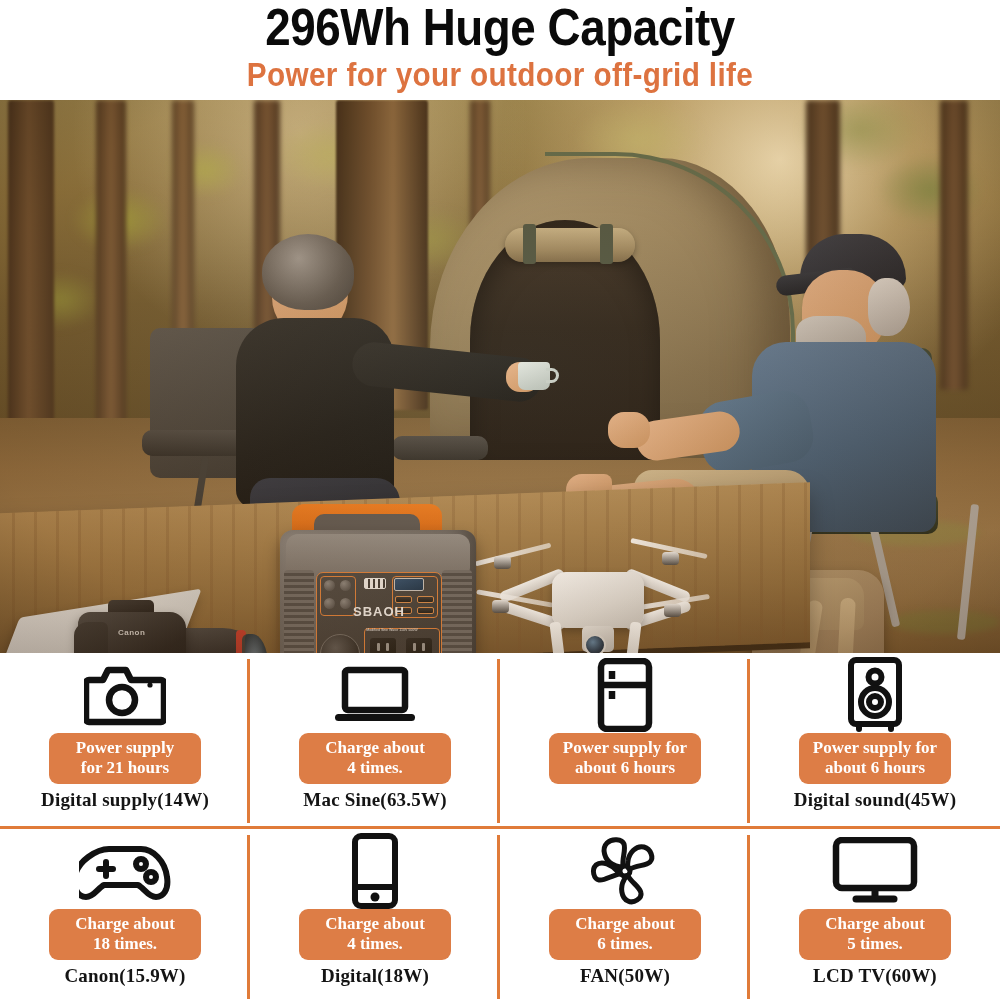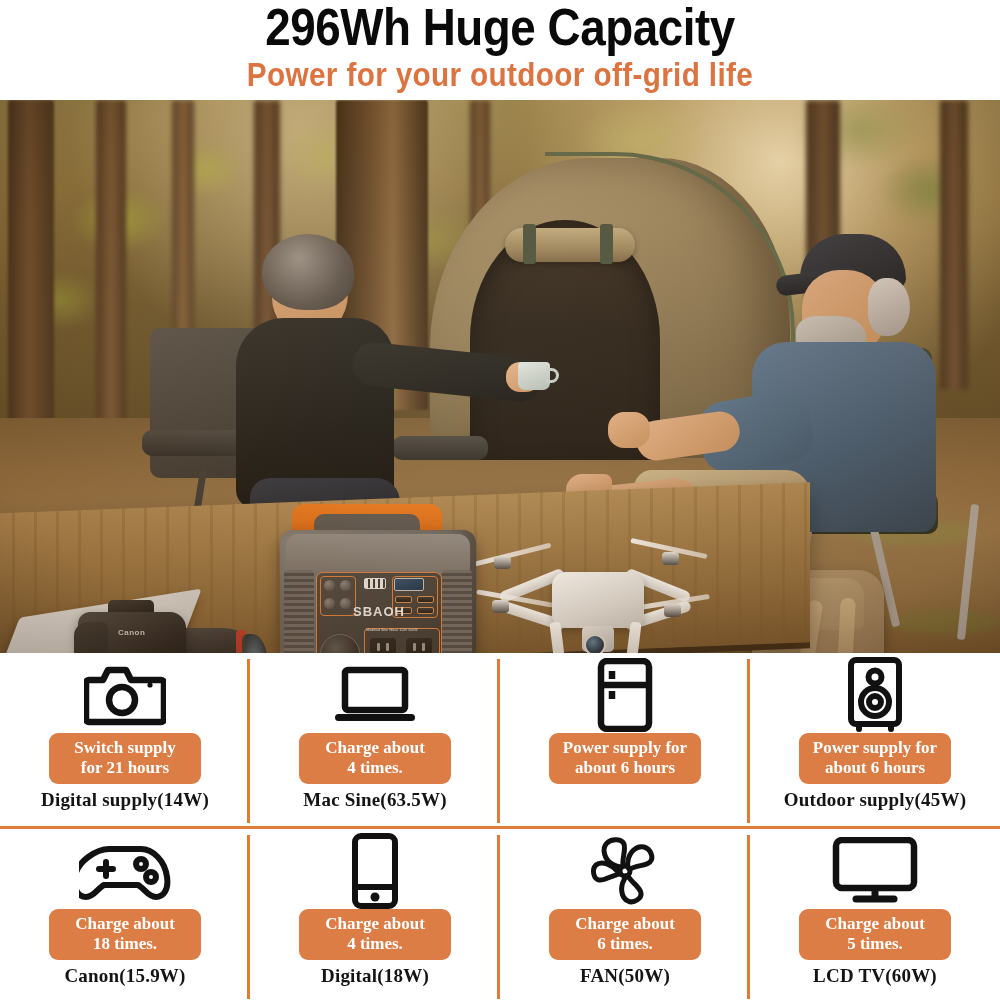--- a/index.html
+++ b/index.html
@@ -479,21 +479,21 @@
 
     <div class="cell">
       <div class="icon-wrap">
         <svg width="82" height="66" viewBox="0 0 82 66" fill="none" stroke="#111" stroke-width="6.5" stroke-linejoin="round">
           <path d="M5 18h14l5-10h18l5 10h30a3 3 0 0 1 3 3v36a3 3 0 0 1-3 3H5a3 3 0 0 1-3-3V21a3 3 0 0 1 3-3z"></path>
           <circle cx="38" cy="38" r="13"></circle>
           <circle cx="66" cy="23" r="2.6" fill="#111" stroke="none"></circle>
         </svg>
       </div>
       <div class="badge">
-        <span>Switch supply</span><br>
+        <span>Power supply</span><br>
         <span>for 21 hours</span>
       </div>
       <div class="cap">Digital supply(14W)</div>
       <div class="vdiv"></div>
     </div>
 
     <div class="cell">
       <div class="icon-wrap">
         <svg width="84" height="62" viewBox="0 0 84 62" fill="none" stroke="#111" stroke-width="6.5" stroke-linejoin="round">
           <rect x="12" y="6" width="60" height="40" rx="3"></rect>
@@ -530,21 +530,21 @@
           <circle cx="28" cy="20" r="6.5"></circle>
           <circle cx="28" cy="45" r="14"></circle>
           <circle cx="28" cy="45" r="6"></circle>
           <path d="M12 67v5M44 67v5" stroke-linecap="round"></path>
         </svg>
       </div>
       <div class="badge">
         <span>Power supply for</span><br>
         <span>about 6 hours</span>
       </div>
-      <div class="cap">Outdoor supply(45W)</div>
+      <div class="cap">Digital sound(45W)</div>
     </div>
   </div>
 
   <div class="hdiv"></div>
 
   <div class="grid-row row2">
 
     <div class="cell">
       <div class="icon-wrap">
         <svg width="92" height="64" viewBox="0 0 92 64" fill="none" stroke="#111" stroke-width="6" stroke-linejoin="round">

